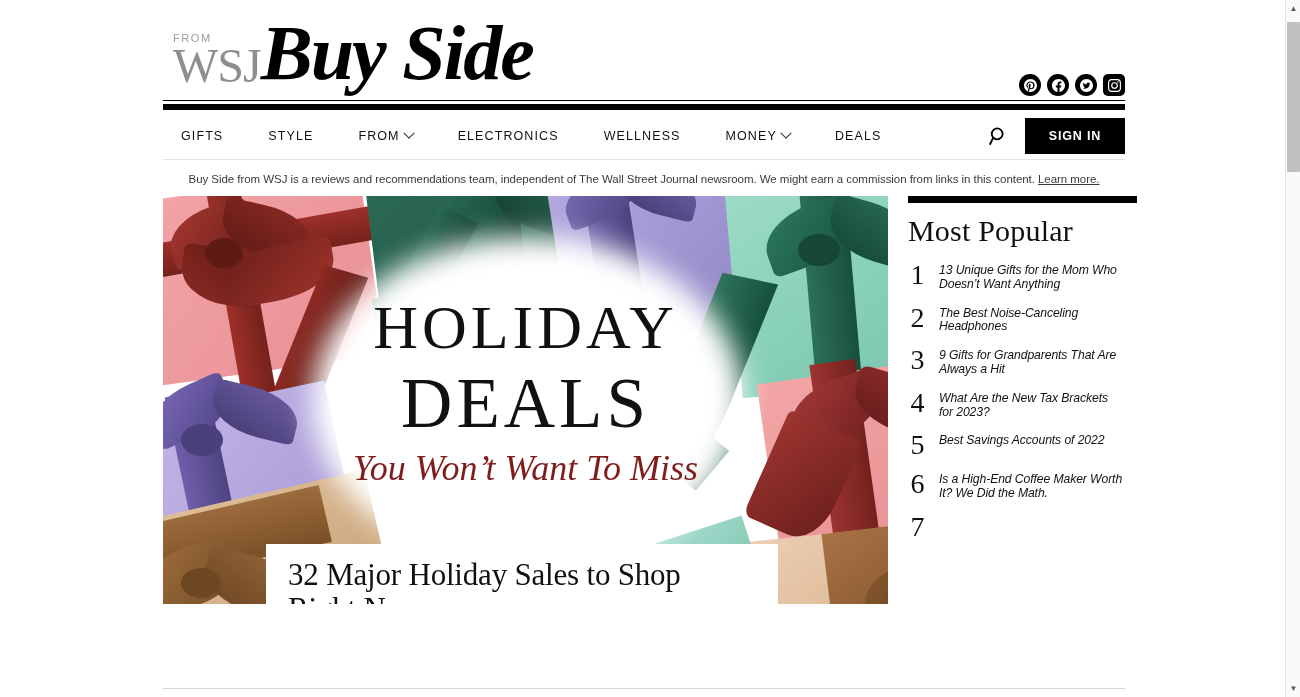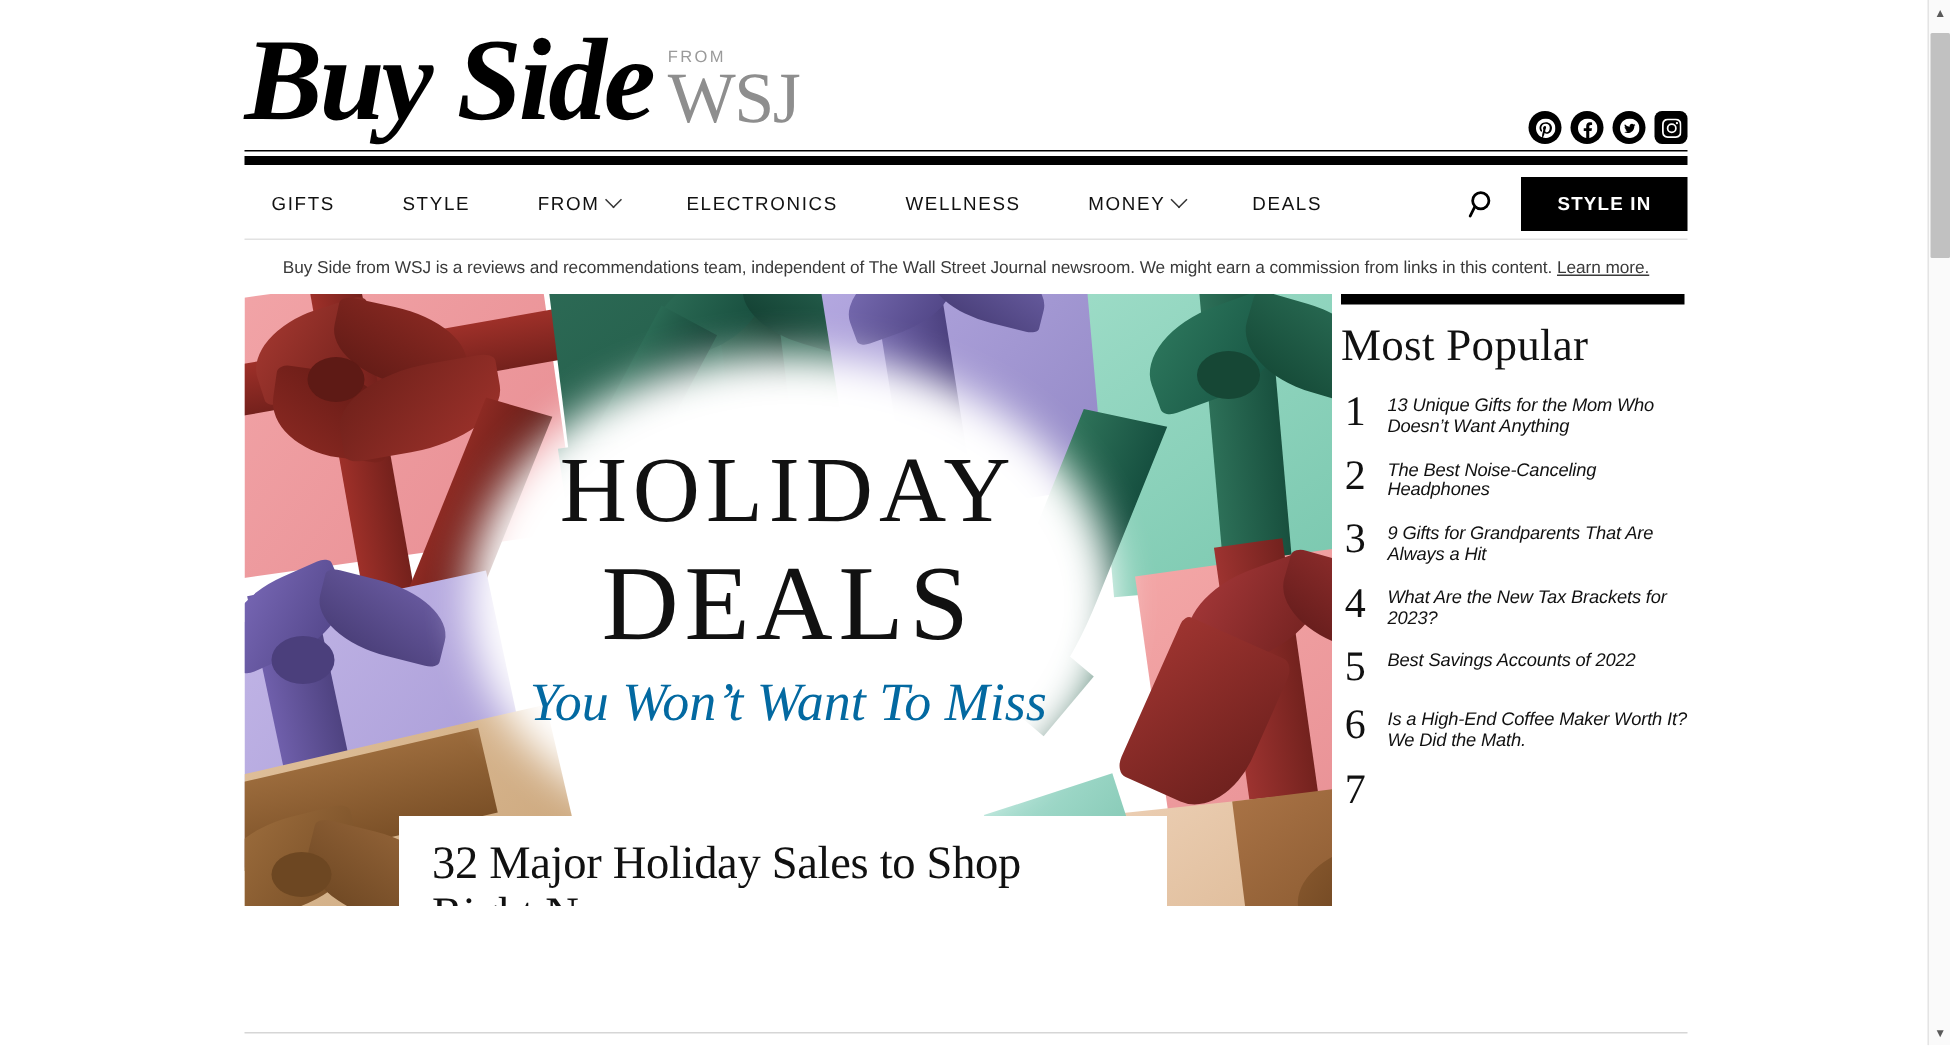--- a/index.html
+++ b/index.html
@@ -254,21 +254,21 @@
     line-height: 82px;
     letter-spacing: 4px;
     color: #111;
     font-weight: normal;
   }
   #hero-line3 {
     font-family: "Liberation Serif", serif;
     font-style: italic;
     font-size: 36px;
     line-height: 44px;
-    color: #0369a1;
+    color: #7f1d1d;
     margin-top: 2px;
   }
 
   
   #headline-card {
     position: absolute;
     left: 103px; top: 348px;
     width: 512px;
     background: #ffffff;
     padding: 14px 24px 16px 22px;
@@ -279,21 +279,21 @@
     line-height: 34px;
     color: #111;
     font-weight: normal;
     letter-spacing: -0.2px;
   }
 
   
   #sidebar {
     width: 237px;
     margin-left: 0;
-    padding-left: 6px;
+    padding-left: 20px;
     position: relative;
   }
   #sidebar-bar {
     width: 229px; height: 7px;
     background: #000;
     margin-bottom: 11px;
   }
   #sidebar-title {
     font-family: "Liberation Serif", serif;
     font-size: 30px;
@@ -341,25 +341,25 @@
 </head>
 <body>
 
 <div id="viewport">
 
   <div id="page">
 
     <div id="masthead">
 
       <div id="logo">
-        <span id="logo-buyside">Buy Side</span>
         <span id="logo-from-wsj">
           <span id="logo-from">FROM</span>
           <span id="logo-wsj">WSJ</span>
         </span>
+        <span id="logo-buyside">Buy Side</span>
       </div>
 
       <div id="social">
         <a class="social-icon" href="#">
           <svg width="13" height="13" viewBox="0 0 24 24" fill="#fff">
             <path d="M12 0C5.37 0 0 5.37 0 12c0 5.08 3.16 9.42 7.62 11.17-.1-.95-.2-2.4.04-3.44.22-.93 1.4-5.94 1.4-5.94s-.36-.72-.36-1.78c0-1.67.97-2.91 2.17-2.91 1.02 0 1.52.77 1.52 1.69 0 1.03-.66 2.57-1 4-.28 1.2.6 2.18 1.78 2.18 2.14 0 3.78-2.26 3.78-5.51 0-2.88-2.07-4.9-5.02-4.9-3.42 0-5.43 2.57-5.43 5.22 0 1.03.4 2.14.9 2.74.1.12.11.22.08.34l-.33 1.36c-.05.22-.17.27-.4.16-1.5-.7-2.43-2.89-2.43-4.65 0-3.78 2.75-7.26 7.93-7.26 4.16 0 7.4 2.97 7.4 6.93 0 4.14-2.6 7.46-6.22 7.46-1.21 0-2.35-.63-2.74-1.38l-.75 2.85c-.27 1.04-1 2.35-1.49 3.15 1.12.35 2.31.53 3.54.53 6.63 0 12-5.37 12-12S18.63 0 12 0z"></path>
           </svg>
         </a>
         <a class="social-icon" href="#">
           <svg width="13" height="13" viewBox="0 0 24 24" fill="#fff">
@@ -409,21 +409,21 @@
         </span>
       </div>
 
       <div id="nav-right">
         <div id="search-btn">
           <svg width="21" height="21" viewBox="0 0 24 24" fill="none" stroke="#000" stroke-width="2.1">
             <circle cx="10.5" cy="9" r="6.2"></circle>
             <line x1="5.9" y1="13.6" x2="2.4" y2="20.6" stroke-linecap="round"></line>
           </svg>
         </div>
-        <button id="signin-btn">STYLE IN</button>
+        <button id="signin-btn">SIGN IN</button>
       </div>
     </nav>
 
     <div id="disclaimer">
       <span>Buy Side from WSJ is a reviews and recommendations team, independent of The Wall Street Journal newsroom. We might earn a commission from links in this content. </span><a href="#">Learn more.</a>
     </div>
 
     <div id="main">
 
       <div id="hero">

